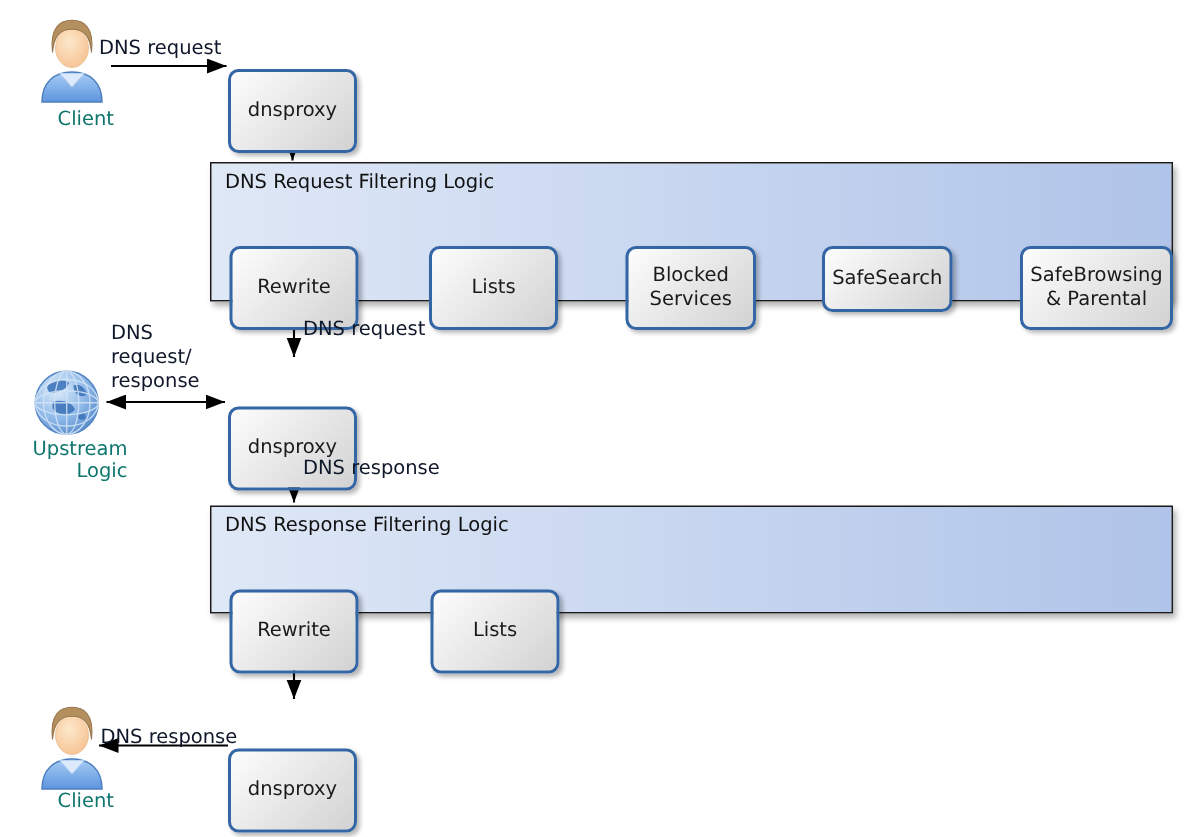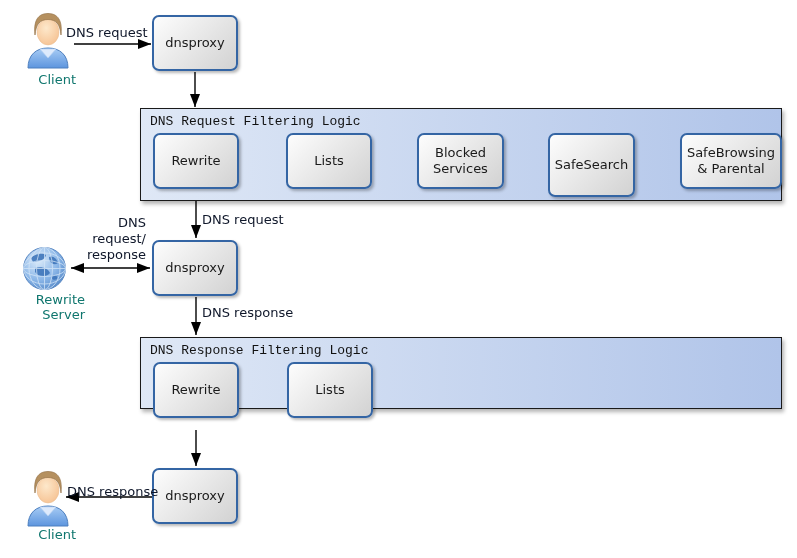--- a/index.html
+++ b/index.html
@@ -8,33 +8,33 @@
   .canvas { position:relative; width:797px; height:558px; background:#fff; overflow:hidden; }
 
   .node {
     position:absolute; display:flex; align-items:center; justify-content:center;
     background:linear-gradient(135deg, var(--node-fill-start,#fefefe) 0%, var(--node-fill-end,#d2d2d2) 100%);
     border:2px solid var(--node-border,#3465a4);
     border-radius:7px;
     font-size:13px; text-align:center; line-height:1.25;
     box-shadow:2px 2px 3px rgba(0,0,0,0.28);
     color:#1a1a1a;
+    margin-top:31px;
   }
 
   .container-box {
     position:absolute;
     background:linear-gradient(to right, var(--container-fill-start,#dfe8f6) 0%, var(--container-fill-end,#b0c4e9) 100%);
     border:1.5px solid #1a1a1a;
     box-shadow:2px 3px 4px rgba(0,0,0,0.30);
-    font-family:Liberation Mono, monospace;
   }
   .container-title { position:absolute; left:9px; top:5px; font-size:13px; color:#111; white-space:nowrap; }
 
   .edge-label { position:absolute; font-size:13px; color:#0f172a; white-space:nowrap; }
-  .edge-label.wrap { white-space:normal; text-align:right; line-height:16px; }
+  .edge-label.wrap { white-space:normal; text-align:left; line-height:16px; }
   .actor-label { position:absolute; font-size:13px; color:#0f766e; text-align:right; line-height:15px; }
 
   .icon { position:absolute; }
   svg.arrows { position:absolute; left:0; top:0; pointer-events:none; }
 </style>
 </head>
 <body>
 
 <div class="canvas">
 
@@ -89,21 +89,21 @@
 
   <div class="node" style="left:152px;top:15px;width:86px;height:56px">dnsproxy</div>
   <div class="edge-label" style="left:66px;top:25px">DNS request</div>
 
   <div class="container-box" style="left:140px;top:108px;width:642px;height:93px">
     <div class="container-title">DNS Request Filtering Logic</div>
   </div>
   <div class="node" style="left:153px;top:133px;width:86px;height:56px">Rewrite</div>
   <div class="node" style="left:286px;top:133px;width:86px;height:56px">Lists</div>
   <div class="node" style="left:417px;top:133px;width:87px;height:56px">Blocked Services</div>
-  <div class="node" style="left:548px;top:133px;width:87px;height:64px">SafeSearch</div>
+  <div class="node" style="left:548px;top:133px;width:87px;height:44px">SafeSearch</div>
   <div class="node" style="left:680px;top:133px;width:102px;height:56px">SafeBrowsing &amp; Parental</div>
 
   <div class="edge-label" style="left:202px;top:212px">DNS request</div>
   <div class="node" style="left:152px;top:240px;width:86px;height:56px">dnsproxy</div>
   <div class="edge-label wrap" style="left:74px;top:215px;width:72px">DNS request/ response</div>
 
   <svg class="icon" style="left:22px;top:246px" width="45" height="45" viewBox="0 0 45 45">
     <circle cx="22.5" cy="22.5" r="21" fill="url(#gGlobe)" stroke="#5585c2" stroke-width="1"></circle>
     <g fill="#3f76bb" opacity="0.9" stroke="none">
       <path d="M9,12 C13,7 20,6 24,9 C23,14 16,16 11,16 Z"></path>
@@ -113,21 +113,21 @@
     </g>
     <g stroke="#d4e5f7" stroke-width="0.9" fill="none" opacity="0.85">
       <ellipse cx="22.5" cy="22.5" rx="8" ry="21"></ellipse>
       <ellipse cx="22.5" cy="22.5" rx="15.5" ry="21"></ellipse>
       <ellipse cx="22.5" cy="22.5" rx="21" ry="8"></ellipse>
       <ellipse cx="22.5" cy="22.5" rx="21" ry="15.5"></ellipse>
       <line x1="1.5" y1="22.5" x2="43.5" y2="22.5"></line>
       <line x1="22.5" y1="1.5" x2="22.5" y2="43.5"></line>
     </g>
   </svg>
-  <div class="actor-label" style="left:9px;top:292px;width:76px">Rewrite Server</div>
+  <div class="actor-label" style="left:9px;top:292px;width:76px">Upstream Logic</div>
 
   <div class="edge-label" style="left:202px;top:305px">DNS response</div>
 
   <div class="container-box" style="left:140px;top:337px;width:642px;height:72px">
     <div class="container-title">DNS Response Filtering Logic</div>
   </div>
   <div class="node" style="left:153px;top:362px;width:86px;height:56px">Rewrite</div>
   <div class="node" style="left:287px;top:362px;width:86px;height:56px">Lists</div>
 
   <div class="node" style="left:152px;top:468px;width:86px;height:56px">dnsproxy</div>

